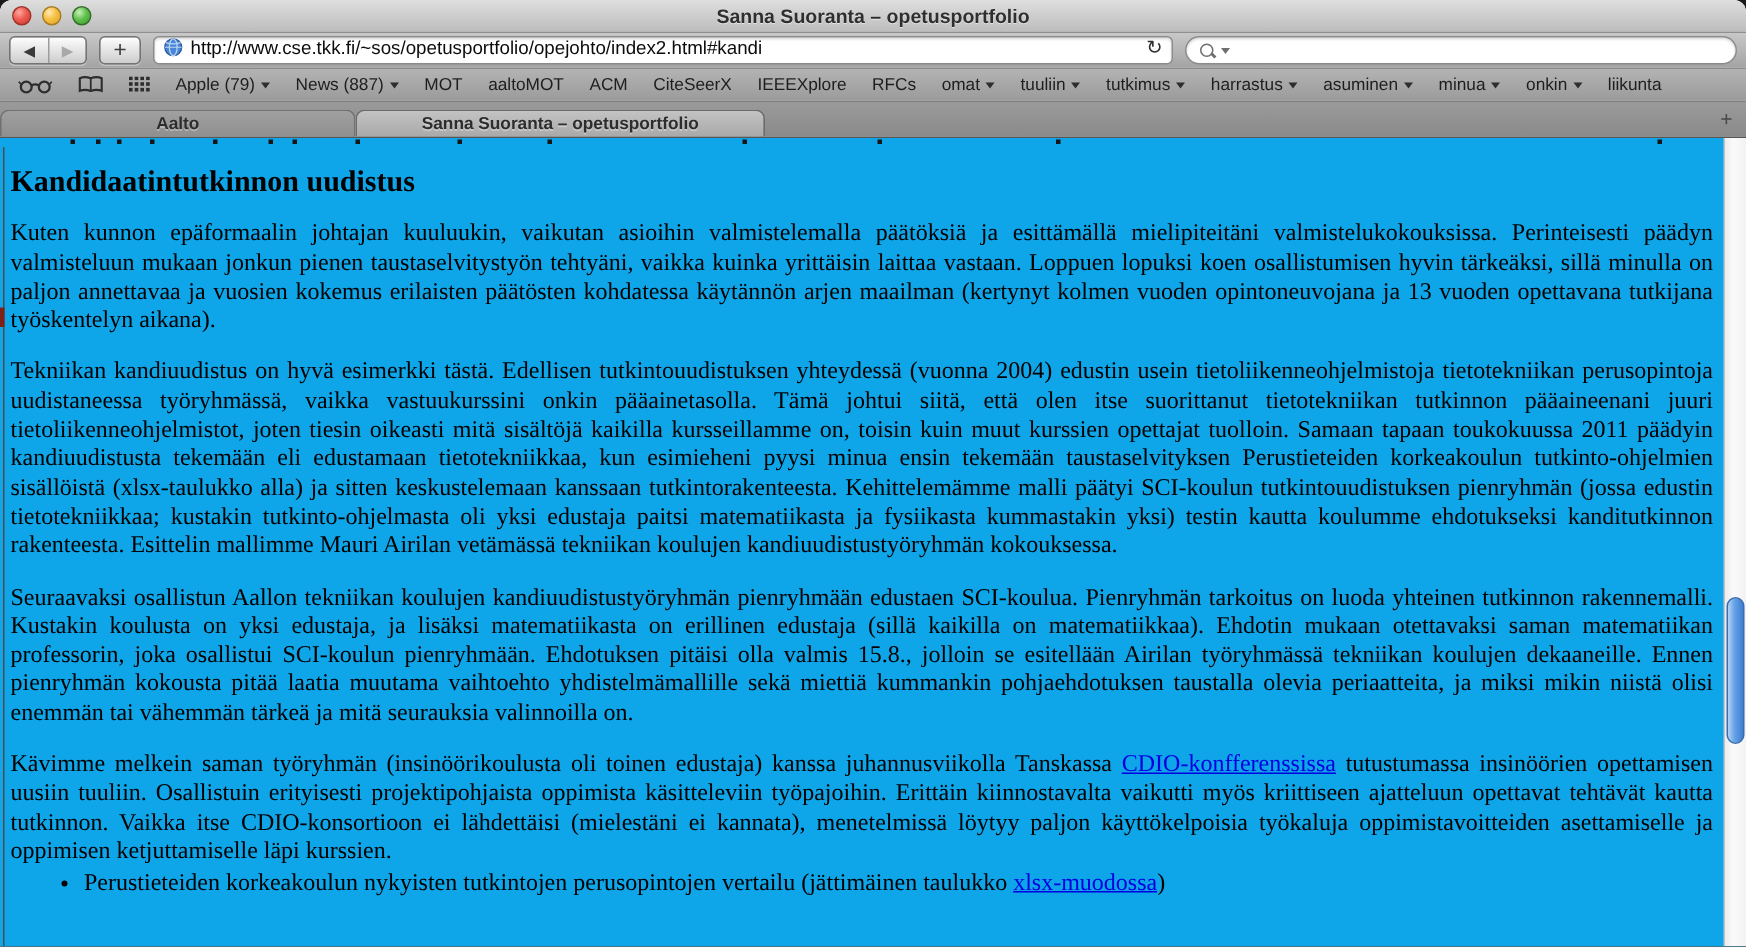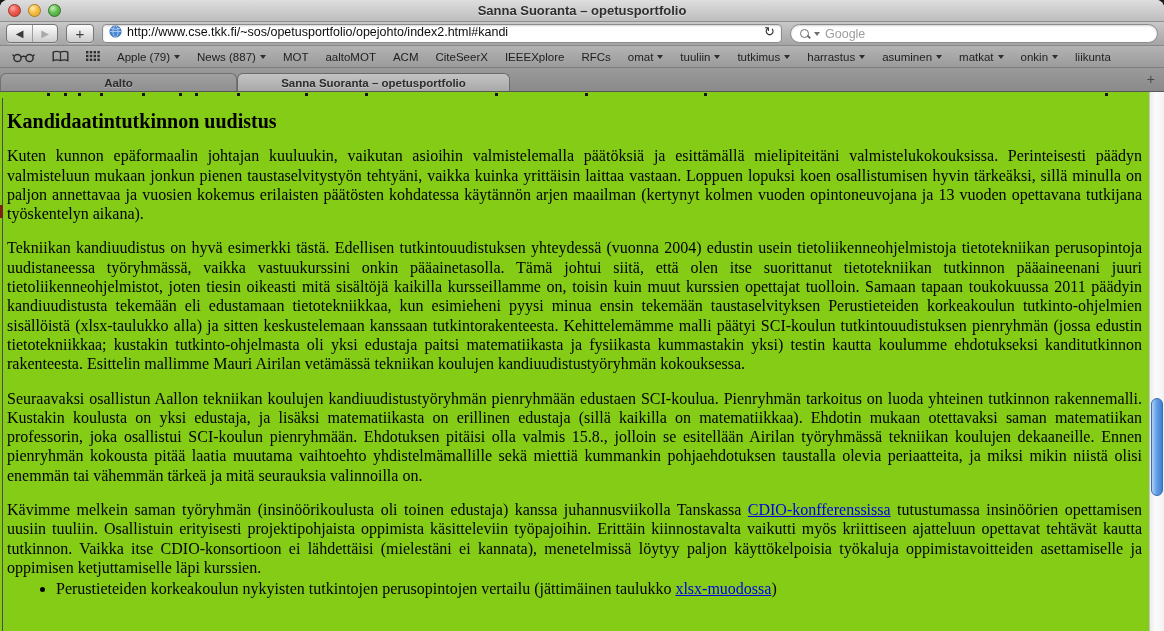--- a/index.html
+++ b/index.html
@@ -57,21 +57,21 @@
   .tab { height:18px; display:flex; align-items:center; justify-content:center;
          font-size:11.5px; font-weight:700; color:#2d2d2d; text-shadow:0 1px 0 rgba(255,255,255,.3);
          border-radius:6px 6px 0 0; }
   .tab.inactive { width:237px; background:linear-gradient(#a0a0a0,#8f8f8f);
                   border:1px solid #717171; border-bottom:none; }
   .tab.active { width:273px; background:linear-gradient(#c3c3c3,#a9a9a9);
                 border:1px solid #6b6b6b; border-bottom:none; }
   .newtab { position:absolute; right:9px; top:3px; font-size:14px; color:#484848; }
 
   
-  .content { position:relative; height:539px; background:#84cc16; overflow:hidden;
+  .content { position:relative; height:539px; background:#0ea5e9; overflow:hidden;
              font-family:"Liberation Serif", serif; font-size:16px; line-height:19.3px;
              color:#000; text-align:justify; padding:0 22px 0 7px; }
   .left-rule { position:absolute; left:2px; top:6px; bottom:0; width:1px; background:#4c4c4c; }
   .red-mark { position:absolute; left:0; top:113px; width:3px; height:13px; background:#7c2018; }
   .frag-row { position:absolute; top:0; left:7px; right:22px; height:5px;
      background-image:
        linear-gradient(#161616,#161616), linear-gradient(#161616,#161616), linear-gradient(#161616,#161616),
        linear-gradient(#161616,#161616), linear-gradient(#161616,#161616), linear-gradient(#161616,#161616),
        linear-gradient(#161616,#161616), linear-gradient(#161616,#161616), linear-gradient(#161616,#161616),
        linear-gradient(#161616,#161616), linear-gradient(#161616,#161616), linear-gradient(#161616,#161616),
@@ -119,21 +119,20 @@
         <ellipse cx="6.5" cy="6.5" rx="2.6" ry="5.6" fill="none" stroke="#bcd6f2" stroke-width="0.8"></ellipse>
         <line x1="0.9" y1="6.5" x2="12.1" y2="6.5" stroke="#bcd6f2" stroke-width="0.8"></line>
         <path d="M1.6 3.4 Q6.5 5 11.4 3.4" fill="none" stroke="#bcd6f2" stroke-width="0.8"></path>
       </svg>
       <div class="url-text">http://www.cse.tkk.fi/~sos/opetusportfolio/opejohto/index2.html#kandi</div>
       <div class="reload">↻</div>
     </div>
     <div class="search-field">
       <span class="mag"></span>
       <span class="mag-caret"></span>
-      <input class="search-input" type="text" placeholder="Google" style="">
     </div>
   </div>
 
   <div class="bookmarks">
     <span class="bm-icon">
       <svg width="23" height="12" viewBox="0 0 23 12">
         <circle cx="5.5" cy="7" r="3.6" fill="none" stroke="#2d2d2d" stroke-width="1.5"></circle>
         <circle cx="17.5" cy="7" r="3.6" fill="none" stroke="#2d2d2d" stroke-width="1.5"></circle>
         <path d="M9 6 Q11.5 4.5 14 6" fill="none" stroke="#2d2d2d" stroke-width="1.4"></path>
         <path d="M1.9 5 L0.5 3.5 M21.1 5 L22.5 3.5" stroke="#2d2d2d" stroke-width="1.2"></path>
@@ -203,21 +202,21 @@
     </span>
     <span class="bm-item">
       <span>harrastus</span>
       <span class="caret-down"></span>
     </span>
     <span class="bm-item">
       <span>asuminen</span>
       <span class="caret-down"></span>
     </span>
     <span class="bm-item">
-      <span>matkat</span>
+      <span>minua</span>
       <span class="caret-down"></span>
     </span>
     <span class="bm-item">
       <span>onkin</span>
       <span class="caret-down"></span>
     </span>
     <span class="bm-item">
       <span>liikunta</span>
 
     </span>

